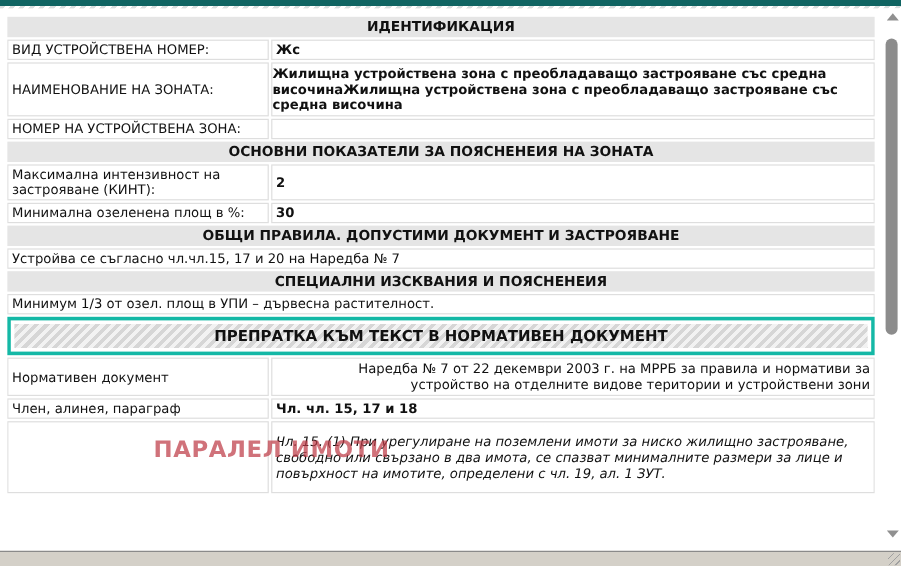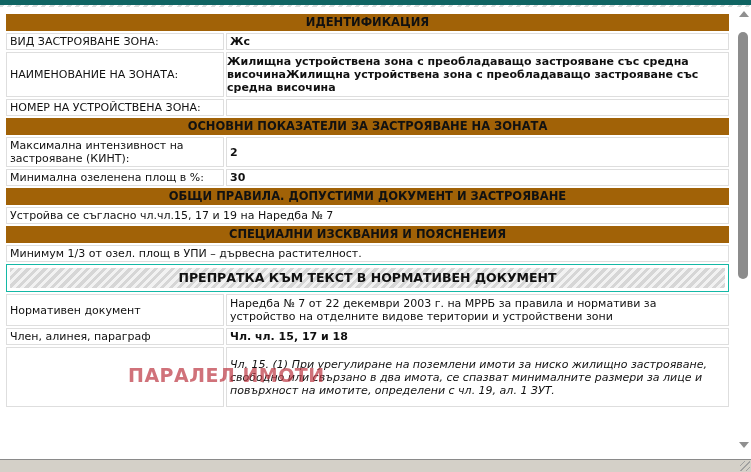--- a/index.html
+++ b/index.html
@@ -24,26 +24,26 @@
       table-layout: fixed;
     }
     table.grid td {
       border: 1px solid #dedede; padding: 1px 3px; vertical-align: middle;
       line-height: 13px; font-size: 11px;
     }
     td.label { width: 218px; }
     td.value { font-weight: bold; border-left: none; }
     td.gap { width: 2px; border: none !important; padding: 0 !important; }
     tr.section td {
-      background: #a16207; border: none; text-align: center; font-weight: bold;
+      background: #e5e5e5; border: none; text-align: center; font-weight: bold;
       font-size: 11.5px; height: 17px; padding: 0;
     }
     td.full { padding: 2px 3px; }
     tr.ref td.refcell {
-      border: 1px solid #14b8a6; padding: 3px;
+      border: 3px solid #14b8a6; padding: 3px;
     }
     .ref-head {
       height: 20px; text-align: center; font-weight: bold; font-size: 12.5px; line-height: 20px;
       background: repeating-linear-gradient(135deg, #d6d6d6 0 3px, #f2f2f2 3px 6px);
     }
     td.normal { font-weight: normal; }
     td.italic { font-style: italic; font-weight: normal; vertical-align: top; }
 
     .watermark {
       position: absolute; left: 128px; top: 364px;
@@ -84,72 +84,72 @@
     <colgroup>
         <col style="width:218px">
         <col style="width:2px">
         <col>
       </colgroup>
     <tbody>
         <tr class="section">
       <td colspan="3">ИДЕНТИФИКАЦИЯ</td>
     </tr>
     <tr>
-      <td class="label">ВИД ЗАСТРОЯВАНЕ ЗОНА:</td>
+      <td class="label">ВИД УСТРОЙСТВЕНА НОМЕР:</td>
       <td class="gap"></td>
       <td class="value">Жс</td>
     </tr>
     <tr>
       <td class="label">НАИМЕНОВАНИЕ НА ЗОНАТА:</td>
       <td class="gap"></td>
       <td class="value" style="padding:2px 0;">Жилищна устройствена зона с преобладаващо застрояване със средна височинаЖилищна устройствена зона с преобладаващо застрояване със средна височина</td>
     </tr>
     <tr>
       <td class="label">НОМЕР НА УСТРОЙСТВЕНА ЗОНА:</td>
       <td class="gap"></td>
       <td class="value" style="height:17px;"></td>
     </tr>
 
     <tr class="section">
-      <td colspan="3">ОСНОВНИ ПОКАЗАТЕЛИ ЗА ЗАСТРОЯВАНЕ НА ЗОНАТА</td>
+      <td colspan="3">ОСНОВНИ ПОКАЗАТЕЛИ ЗА ПОЯСНЕНЕИЯ НА ЗОНАТА</td>
     </tr>
     <tr>
       <td class="label">Максимална интензивност на застрояване (КИНТ):</td>
       <td class="gap"></td>
       <td class="value">2</td>
     </tr>
     <tr>
       <td class="label">Минимална озеленена площ в %:</td>
       <td class="gap"></td>
       <td class="value">30</td>
     </tr>
 
     <tr class="section">
       <td colspan="3">ОБЩИ ПРАВИЛА. ДОПУСТИМИ ДОКУМЕНТ И ЗАСТРОЯВАНЕ</td>
     </tr>
     <tr>
-      <td colspan="3" class="full">Устройва се съгласно чл.чл.15, 17 и 19 на Наредба № 7</td>
+      <td colspan="3" class="full">Устройва се съгласно чл.чл.15, 17 и 20 на Наредба № 7</td>
     </tr>
 
     <tr class="section">
       <td colspan="3">СПЕЦИАЛНИ ИЗСКВАНИЯ И ПОЯСНЕНЕИЯ</td>
     </tr>
     <tr>
       <td colspan="3" class="full">Минимум 1/3 от озел. площ в УПИ – дървесна растителност.</td>
     </tr>
 
     <tr class="ref">
       <td colspan="3" class="refcell">
         <div class="ref-head">ПРЕПРАТКА КЪМ ТЕКСТ В НОРМАТИВЕН ДОКУМЕНТ</div>
       </td>
     </tr>
     <tr>
       <td class="label">Нормативен документ</td>
       <td class="gap"></td>
-      <td class="value normal" style="padding:2px 3px;">Наредба № 7 от 22 декември 2003 г. на МРРБ за правила и нормативи за устройство на отделните видове територии и устройствени зони</td>
+      <td class="value normal" style="padding:2px 3px;text-align:right;">Наредба № 7 от 22 декември 2003 г. на МРРБ за правила и нормативи за устройство на отделните видове територии и устройствени зони</td>
     </tr>
     <tr>
       <td class="label">Член, алинея, параграф</td>
       <td class="gap"></td>
       <td class="value">Чл. чл. 15, 17 и 18</td>
     </tr>
     <tr>
       <td class="label" style="height:60px;"></td>
       <td class="gap"></td>
       <td class="value italic" style="padding:2px 3px;">Чл. 15. (1) При урегулиране на поземлени имоти за ниско жилищно застрояване, свободно или свързано в два имота, се спазват минималните размери за лице и повърхност на имотите, определени с чл. 19, ал. 1 ЗУТ.</td>

